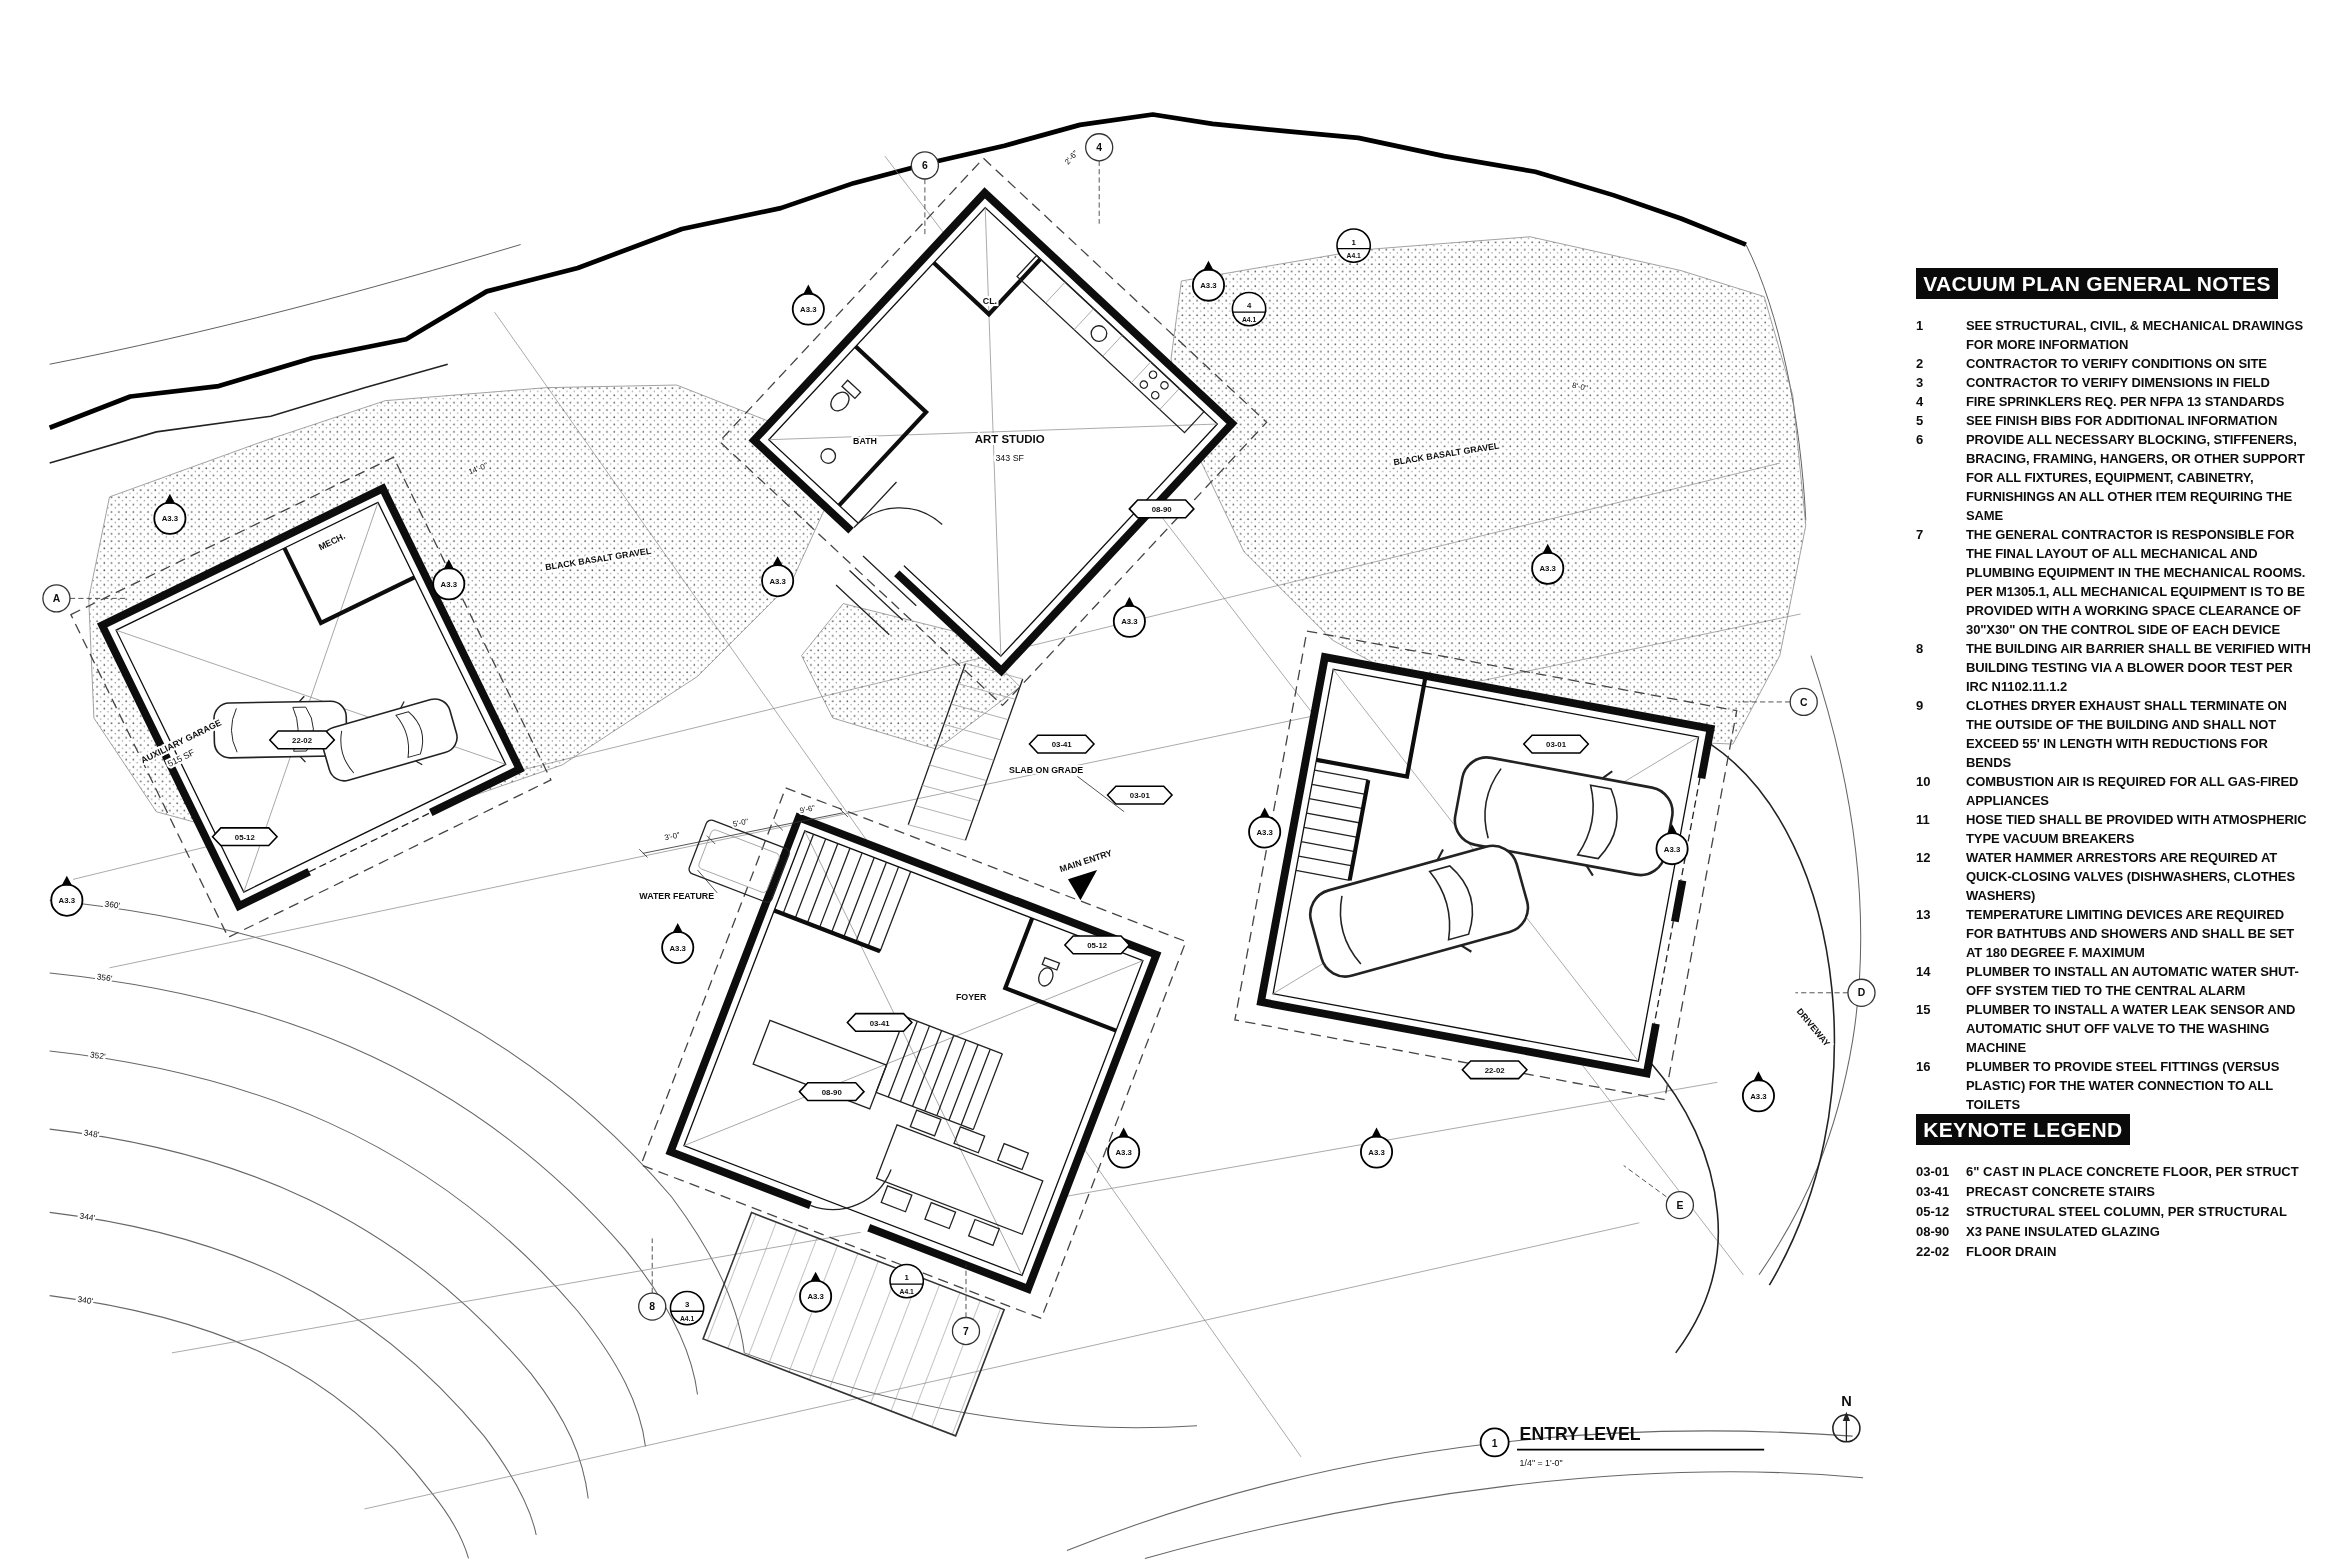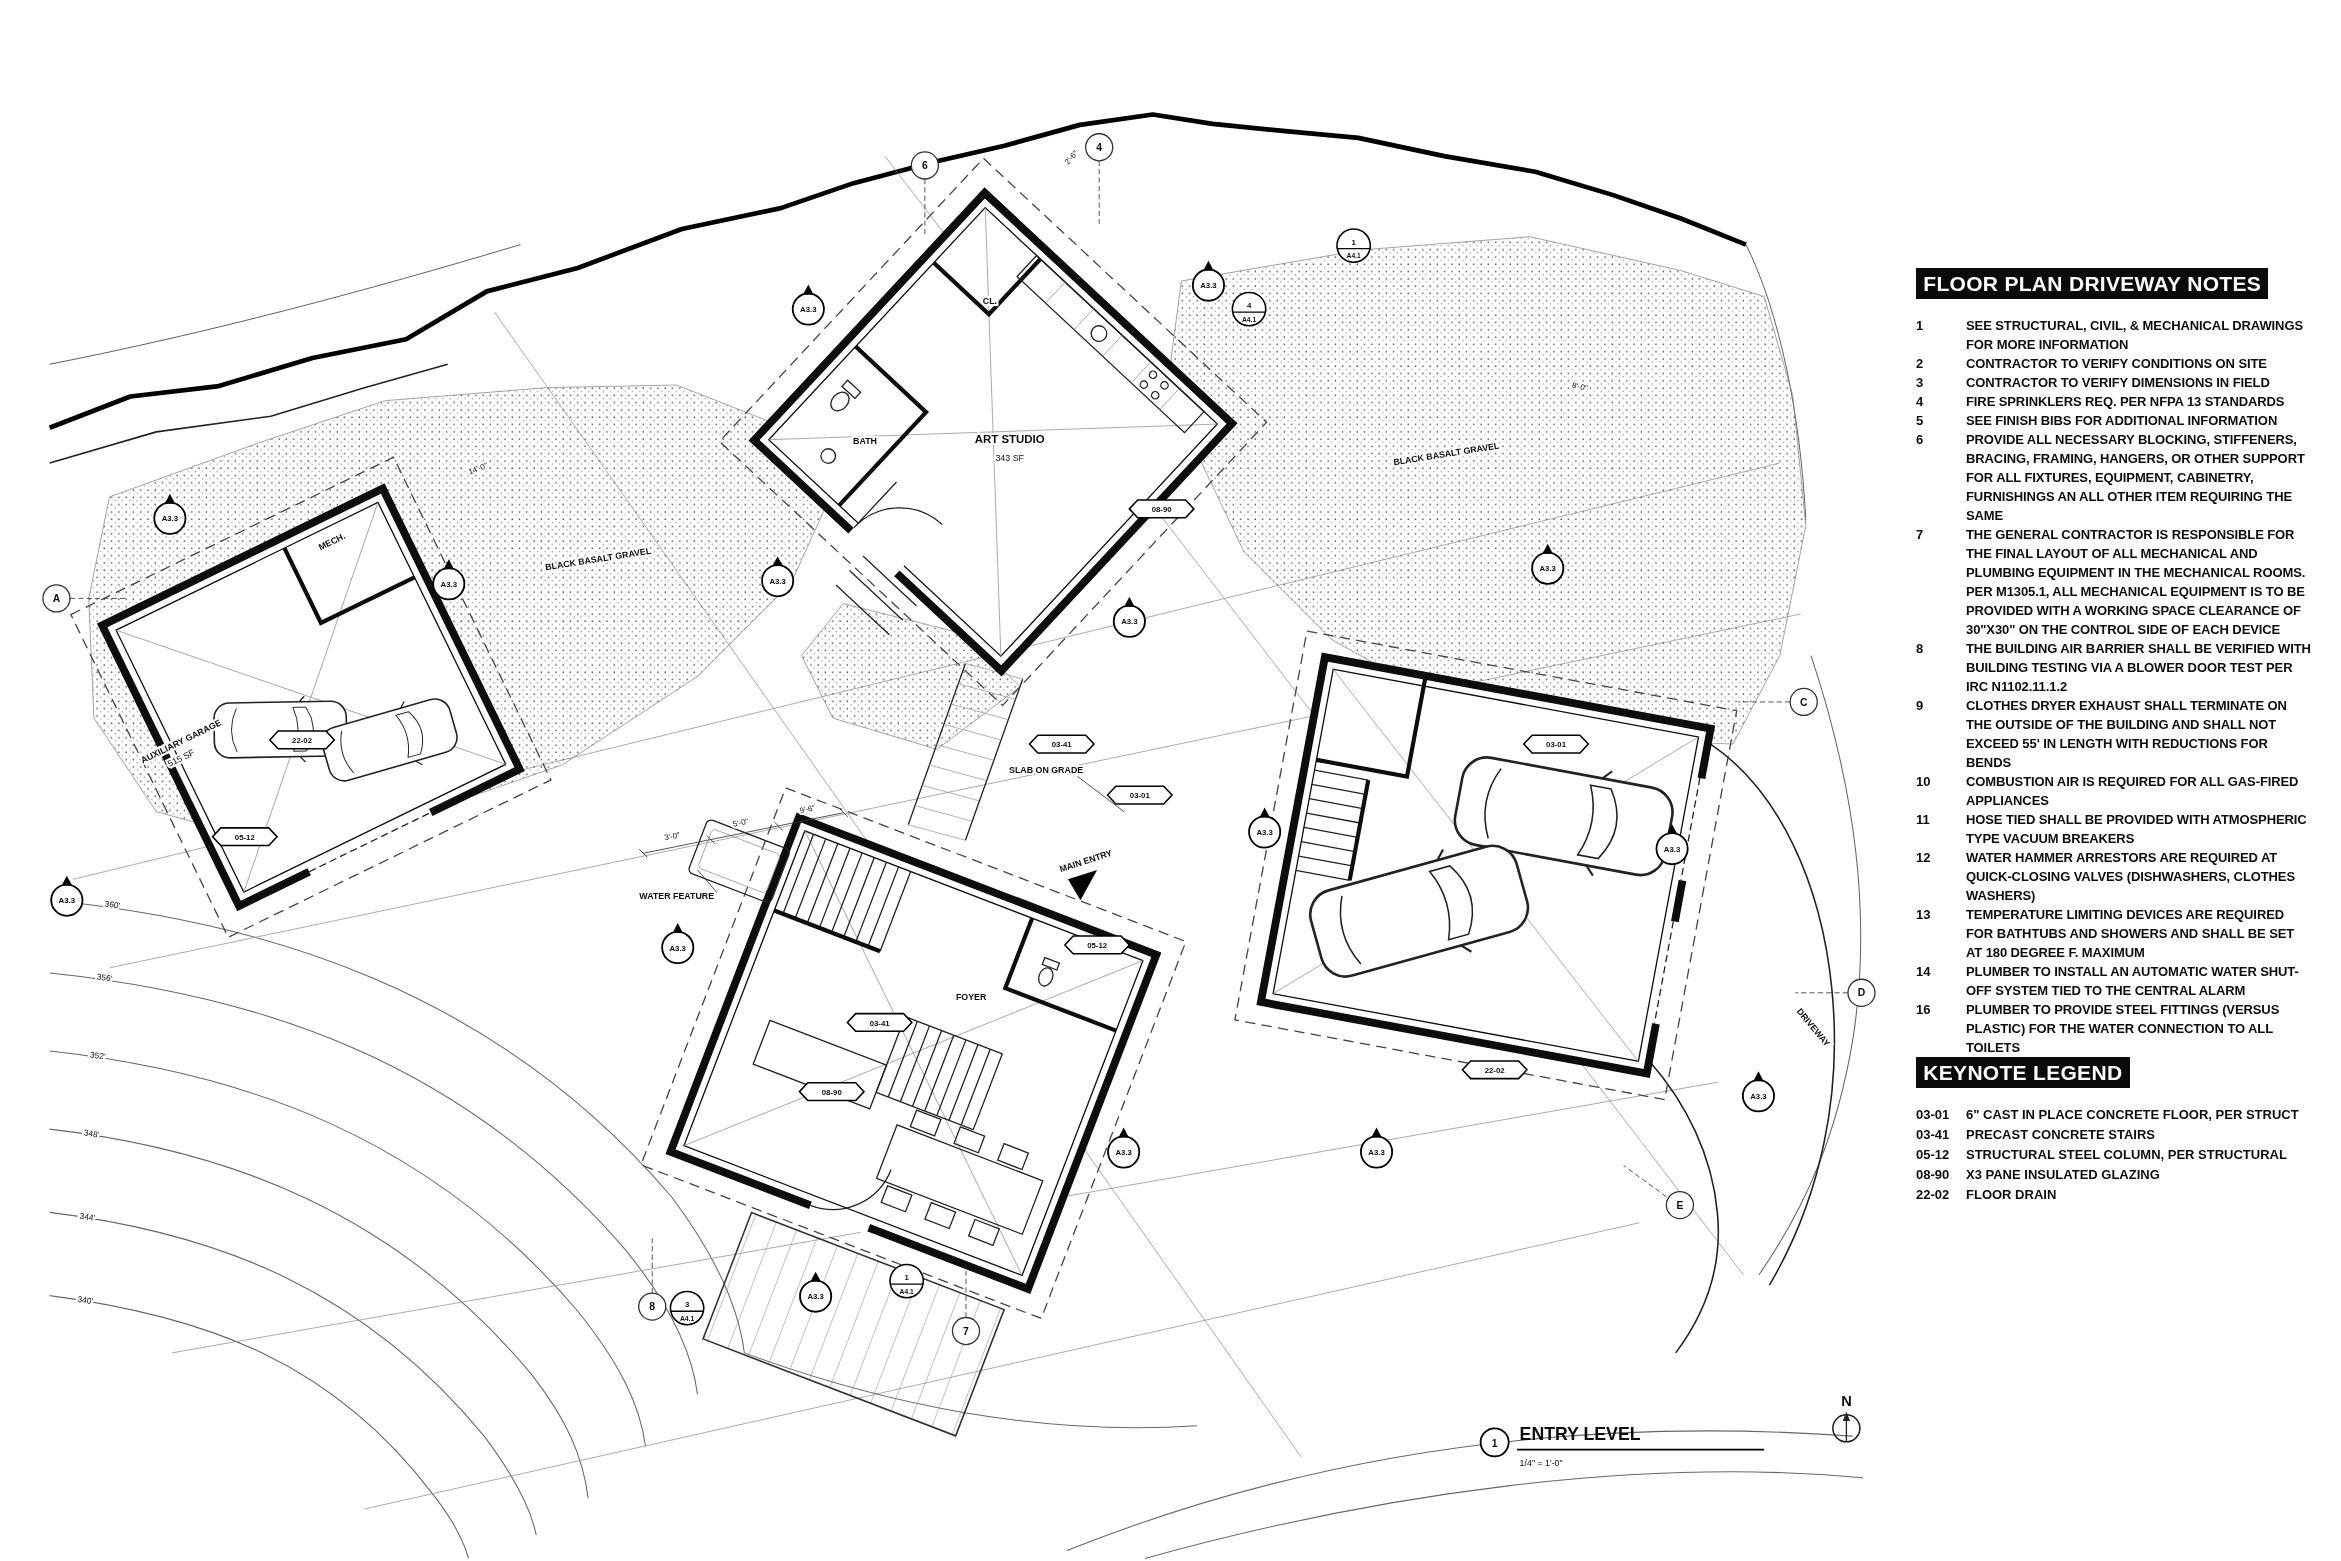--- a/index.html
+++ b/index.html
@@ -424,21 +424,21 @@
   <g>
     <circle cx="2872" cy="2772" r="27" fill="#fff" stroke="#000" stroke-width="3.5"></circle>
     <text class="t-grid" x="2872" y="2780">1</text>
     <text class="t-big" x="2920" y="2768">ENTRY LEVEL</text>
     <line x1="2915" y1="2786" x2="3390" y2="2786" stroke="#000" stroke-width="3"></line>
     <text class="t-scale" x="2920" y="2818">1/4" = 1'-0"</text>
   </g>
 </svg>
 
 <div class="notes-panel">
-  <div class="panel-title">FLOOR PLAN DRIVEWAY NOTES</div>
+  <div class="panel-title">VACUUM PLAN GENERAL NOTES</div>
 
   <div>
     <div class="note-row">
           <span class="col-l">1</span>
           <span class="col-r">SEE STRUCTURAL, CIVIL, &amp; MECHANICAL DRAWINGS FOR MORE INFORMATION</span>
         </div>
     <div class="note-row">
           <span class="col-l">2</span>
           <span class="col-r">CONTRACTOR TO VERIFY CONDITIONS ON SITE</span>
         </div>
@@ -482,20 +482,24 @@
           <span class="col-l">12</span>
           <span class="col-r">WATER HAMMER ARRESTORS ARE REQUIRED AT QUICK-CLOSING VALVES (DISHWASHERS, CLOTHES WASHERS)</span>
         </div>
     <div class="note-row">
           <span class="col-l">13</span>
           <span class="col-r">TEMPERATURE LIMITING DEVICES ARE REQUIRED FOR BATHTUBS AND SHOWERS AND SHALL BE SET AT 180 DEGREE F. MAXIMUM</span>
         </div>
     <div class="note-row">
           <span class="col-l">14</span>
           <span class="col-r">PLUMBER TO INSTALL AN AUTOMATIC WATER SHUT-OFF SYSTEM TIED TO THE CENTRAL ALARM</span>
+        </div>
+    <div class="note-row">
+          <span class="col-l">15</span>
+          <span class="col-r">PLUMBER TO INSTALL A WATER LEAK SENSOR AND AUTOMATIC SHUT OFF VALVE TO THE WASHING MACHINE</span>
         </div>
     <div class="note-row">
           <span class="col-l">16</span>
           <span class="col-r">PLUMBER TO PROVIDE STEEL FITTINGS (VERSUS PLASTIC) FOR THE WATER CONNECTION TO ALL TOILETS</span>
         </div>
   </div>
 
   <div class="keynote-section">
     <div class="panel-title">KEYNOTE LEGEND</div>
     <div>

